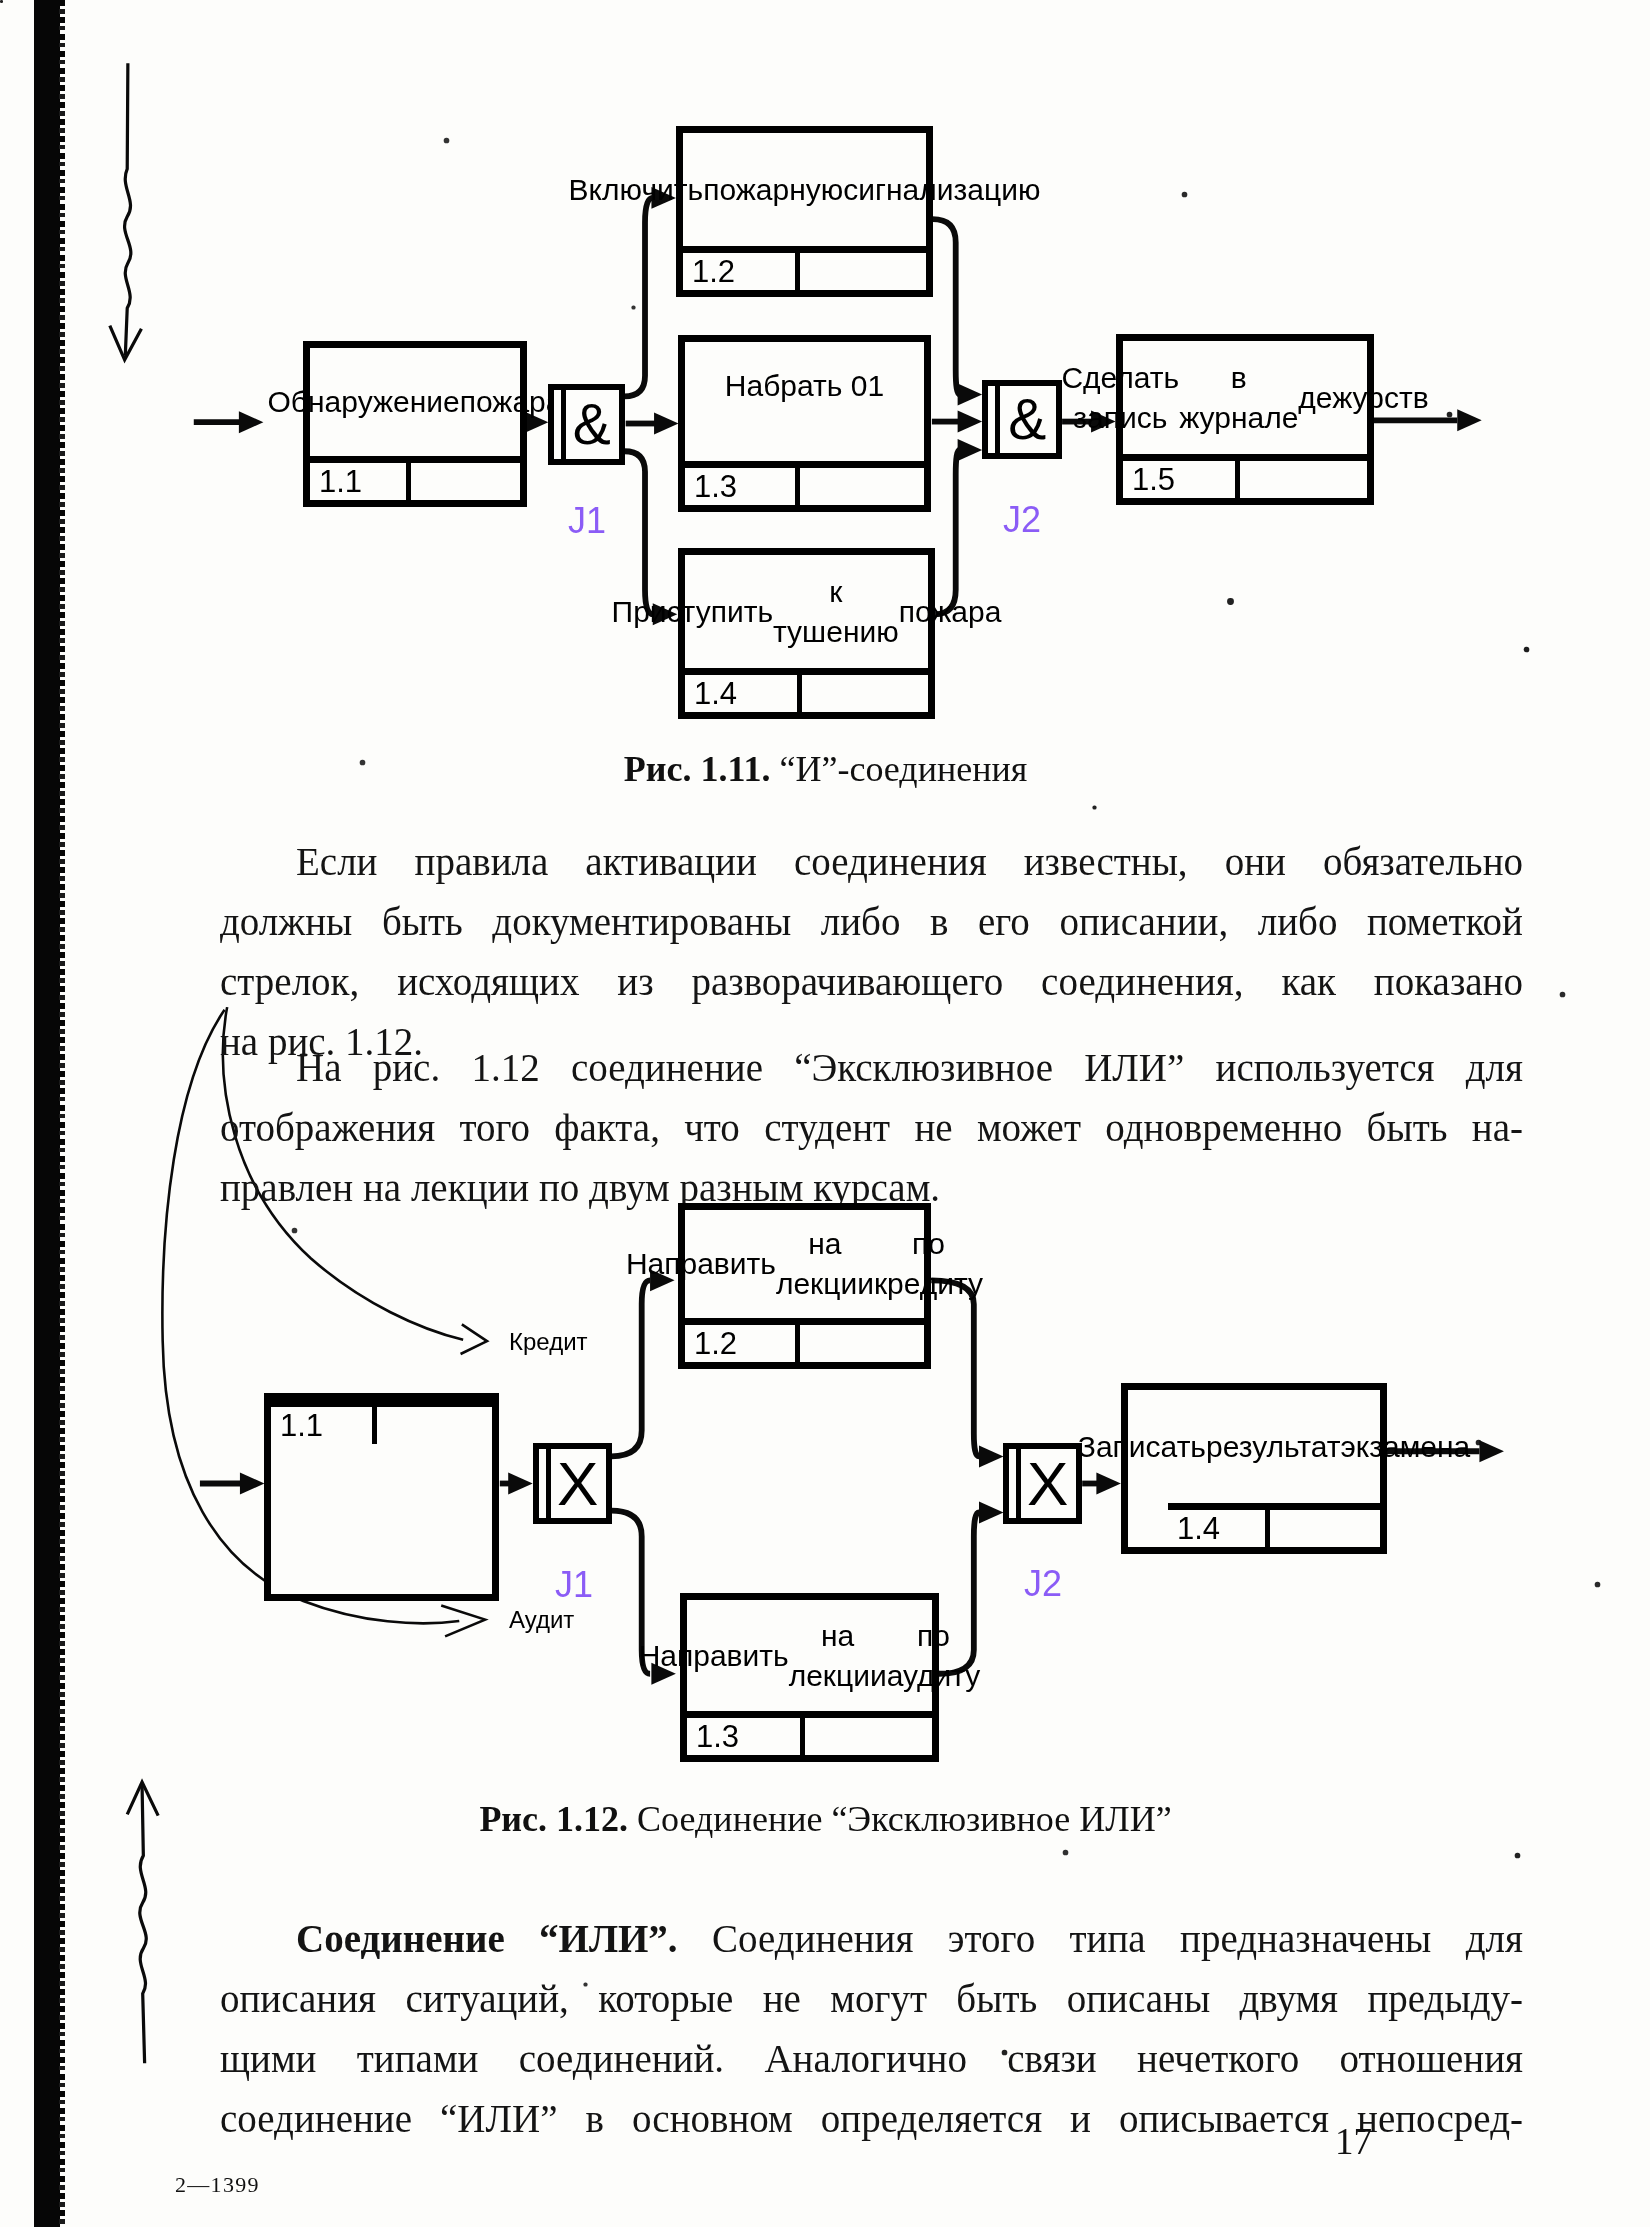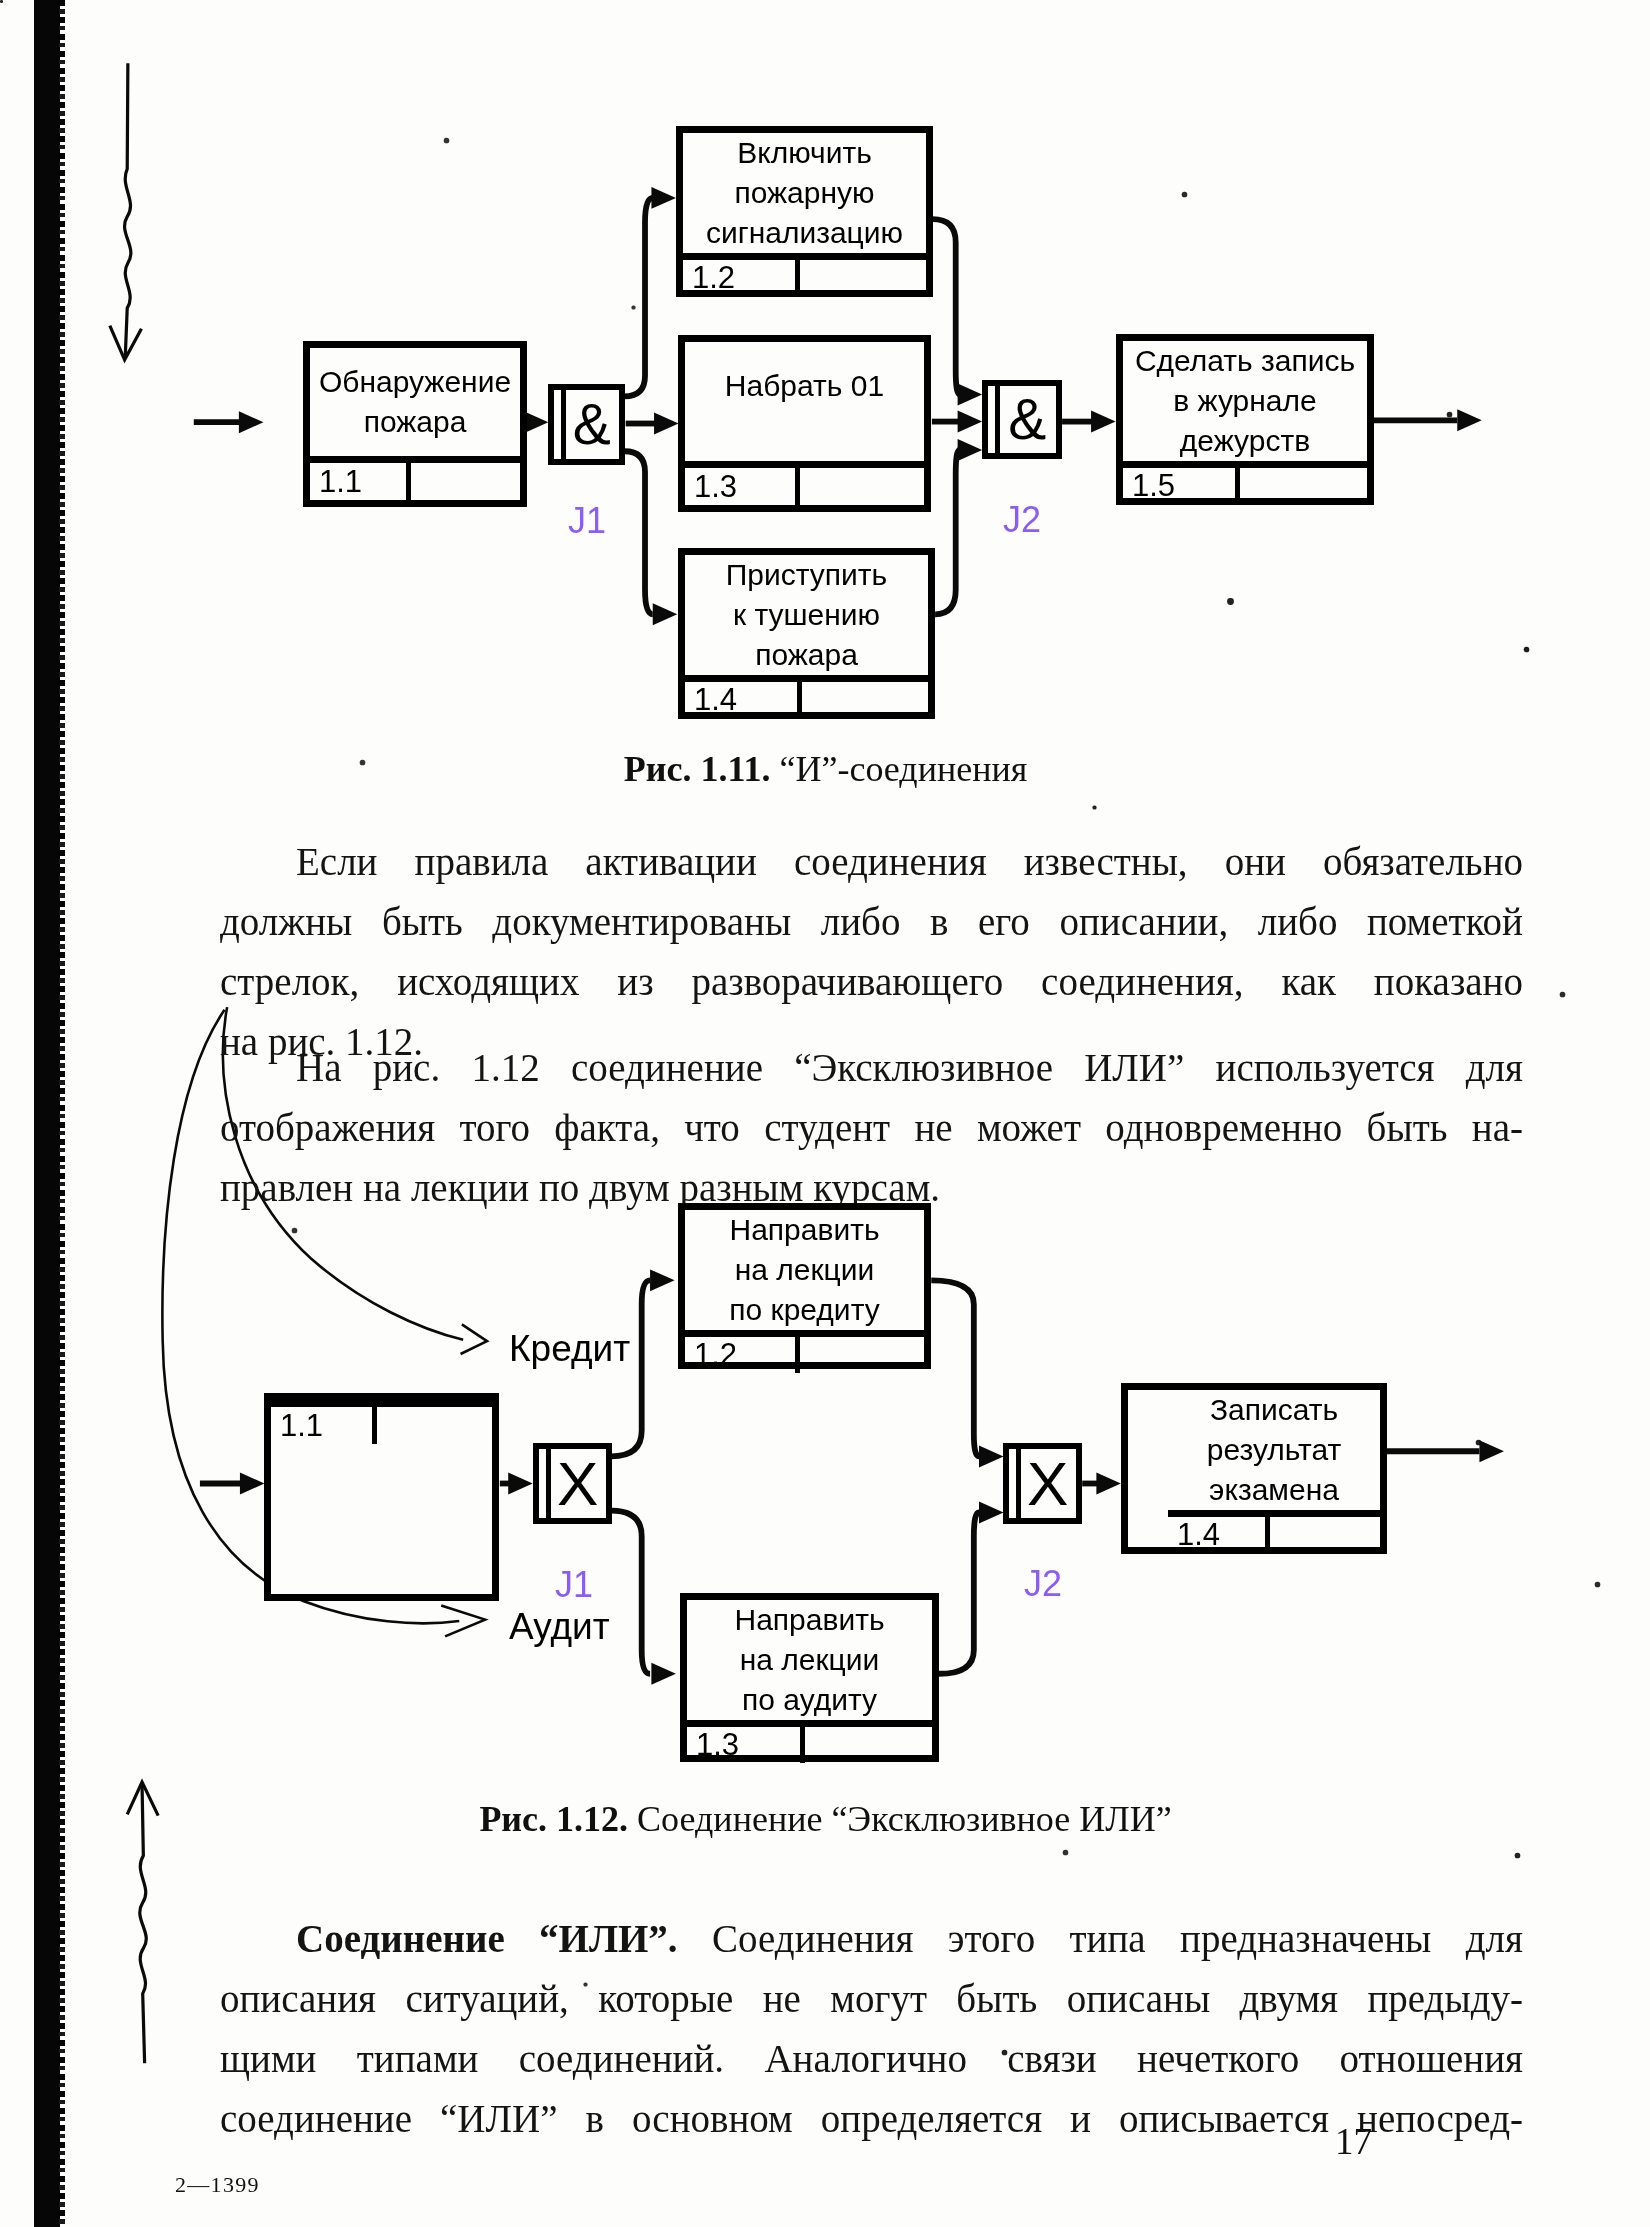--- a/index.html
+++ b/index.html
@@ -12,41 +12,41 @@
   .specks{position:absolute;left:0;top:0;width:2.6px;height:2.6px;border-radius:50%;background:#222;
         box-shadow:445px 139px 0 1.3px #333,803px 213px 0 0.6px #222,1183px 193px 0 1.3px #2a2a2a,
         632px 306px 0 0.6px #333,1448px 413px 0 1.3px #222,1525px 648px 0 1.3px #1d1d1d,
         1229px 600px 0 1.9px #222,361px 761px 0 1.3px #333,1093px 806px 0 0.6px #222,
         1561px 993px 0 1.3px #2a2a2a,293px 1229px 0 1.3px #333,1477px 1441px 0 1.3px #222,
         1064px 1851px 0 1.3px #303030,1516px 1854px 0 1.3px #222,584px 1983px 0 0.6px #333,
         1003px 2051px 0 1.3px #222,1596px 1583px 0 1.3px #2a2a2a,800px 1245px 0 0.6px #333;}
   
   .abox{position:absolute;border:7px solid #000;background:#fdfdfb;box-sizing:border-box;
         display:flex;flex-direction:column;font-family:"Liberation Sans",sans-serif;}
-  .abox-main{flex:1;display:flex;flex-direction:column;justify-content:center;align-items:center;
+  .abox-main{flex:1;display:flex;flex-direction:row;justify-content:center;align-items:center;
         font-size:30px;line-height:40px;text-align:center;color:#000;}
   .abox-strip{height:37px;border-top:7px solid #000;display:flex;box-sizing:content-box;}
   .cell-num{width:48%;border-right:5.8px solid #000;font-size:31px;display:flex;align-items:center;
         padding-left:9px;box-sizing:border-box;color:#000;}
   .cell-empty{flex:1;}
   
   .jbox{position:absolute;border:6.4px solid #000;background:#fdfdfb;box-sizing:border-box;
         display:flex;align-items:center;justify-content:center;}
   .jline{position:absolute;left:7px;top:0;bottom:0;width:5.2px;background:#000;}
   .jsym{font-family:"Liberation Sans",sans-serif;font-size:57px;line-height:1;color:#000;
         padding-left:10.3px;}
   .jlabel{position:absolute;font-family:"Liberation Sans",sans-serif;font-size:36px;color:#8b5cf6;
         width:90px;text-align:center;margin-top:28px;}
   
   .bodyblock{position:absolute;left:188px;width:1303px;font-size:39px;line-height:60px;color:#141414;margin-left:32px;}
   .jl{text-align:justify;text-align-last:justify;white-space:normal;height:60px;overflow:hidden;}
   .jl-left{text-align:left;text-align-last:left;}
   .indent{text-indent:76px;}
   .caption{position:absolute;width:1651px;text-align:center;font-size:36px;color:#101010;}
-  .branch-label{position:absolute;font-family:"Liberation Sans",sans-serif;font-size:37px;color:#000;}
+  .branch-label{position:absolute;font-family:"Liberation Sans",sans-serif;font-size:24px;color:#000;}
   .pagenum{position:absolute;font-size:37px;color:#111;}
   .footcode{position:absolute;font-size:22px;letter-spacing:1.3px;color:#111;}
   svg{position:absolute;left:0;top:0;}
   .stroke{stroke:#0a0a0a;fill:none;}
 </style>
 </head>
 <body>
 
 <div class="page">
 

